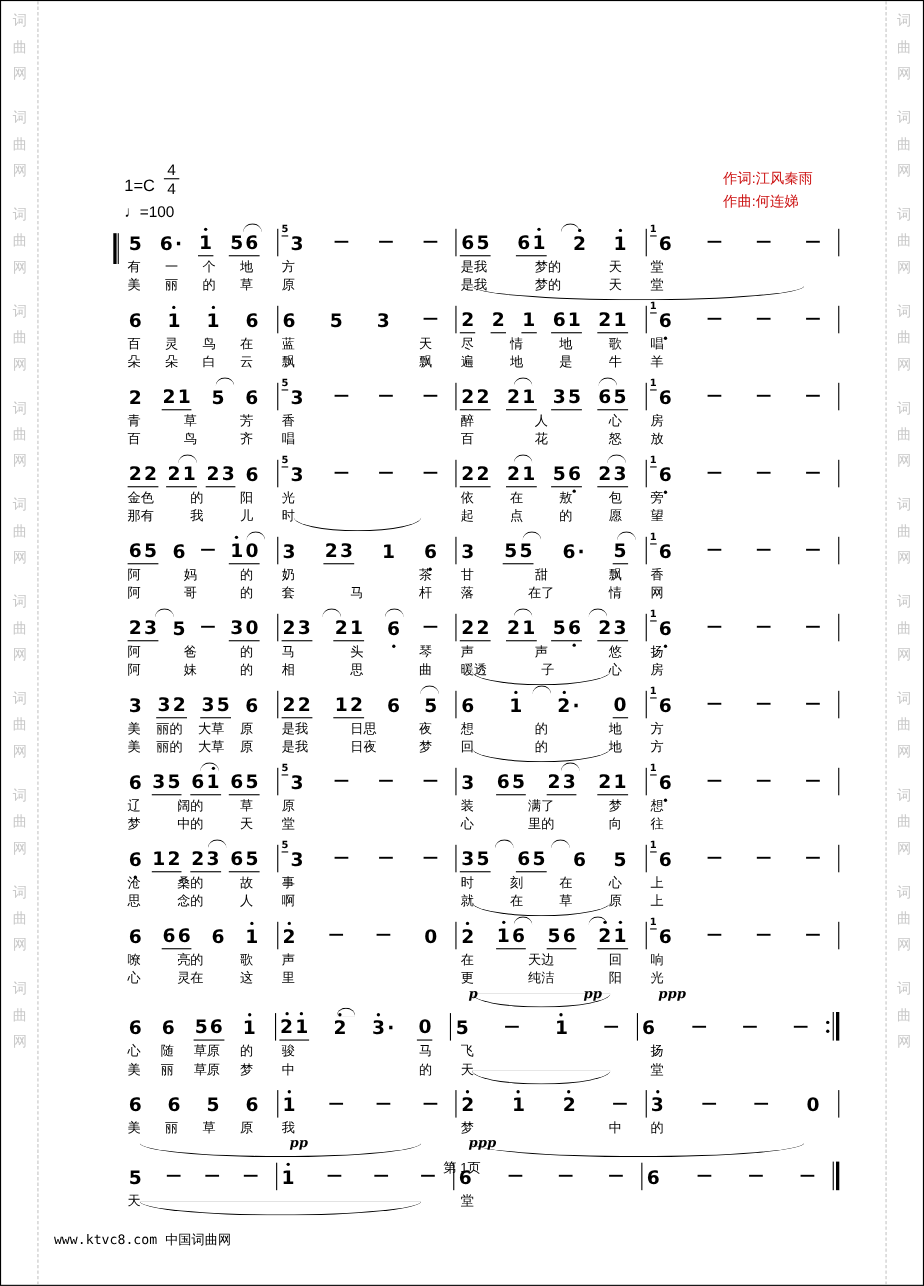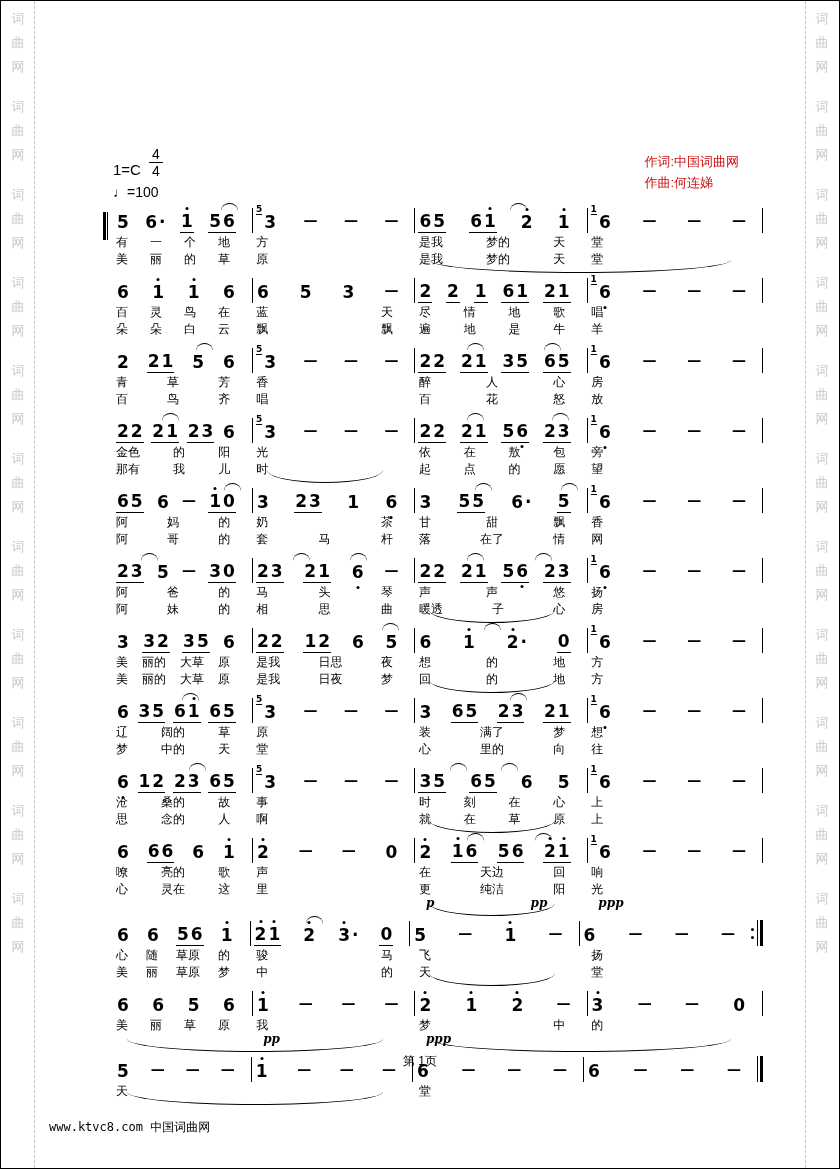--- a/index.html
+++ b/index.html
@@ -202,21 +202,21 @@
         <span class="top">4</span>
         <span class="bot">4</span>
       </span>
     </div>
     <div class="temporow">
       <span>♩</span><span>=100</span>
     </div>
   </div>
 
   <div class="credits">
-    <div>作词:中国词曲网</div>
+    <div>作词:江风秦雨</div>
     <div>作曲:何连娣</div>
   </div>
 
   <div class="score" id="score">
       <div class="system">
         <div class="beginbar"></div>
         <div class="notes">
           <div class="meas" style="width: 21.5%;">
             <div class="arc" style="left: 78%;"></div>
             <span class="tok">

